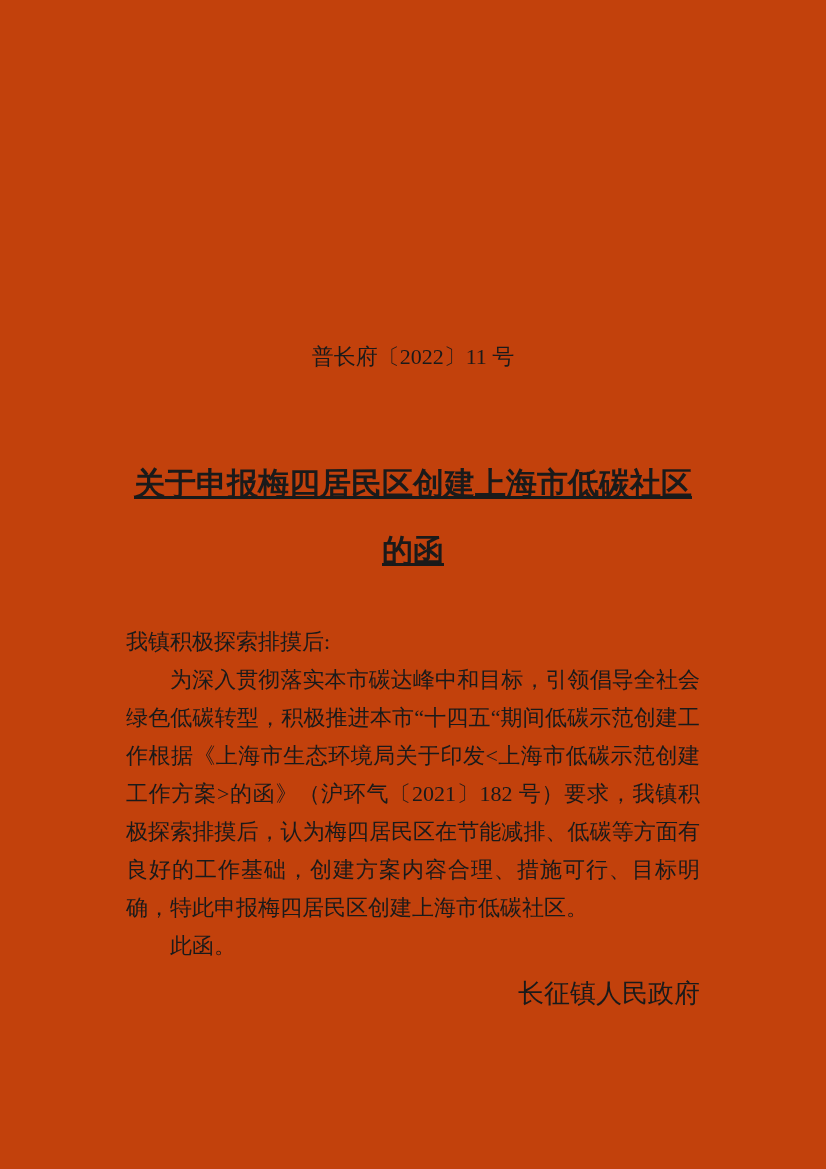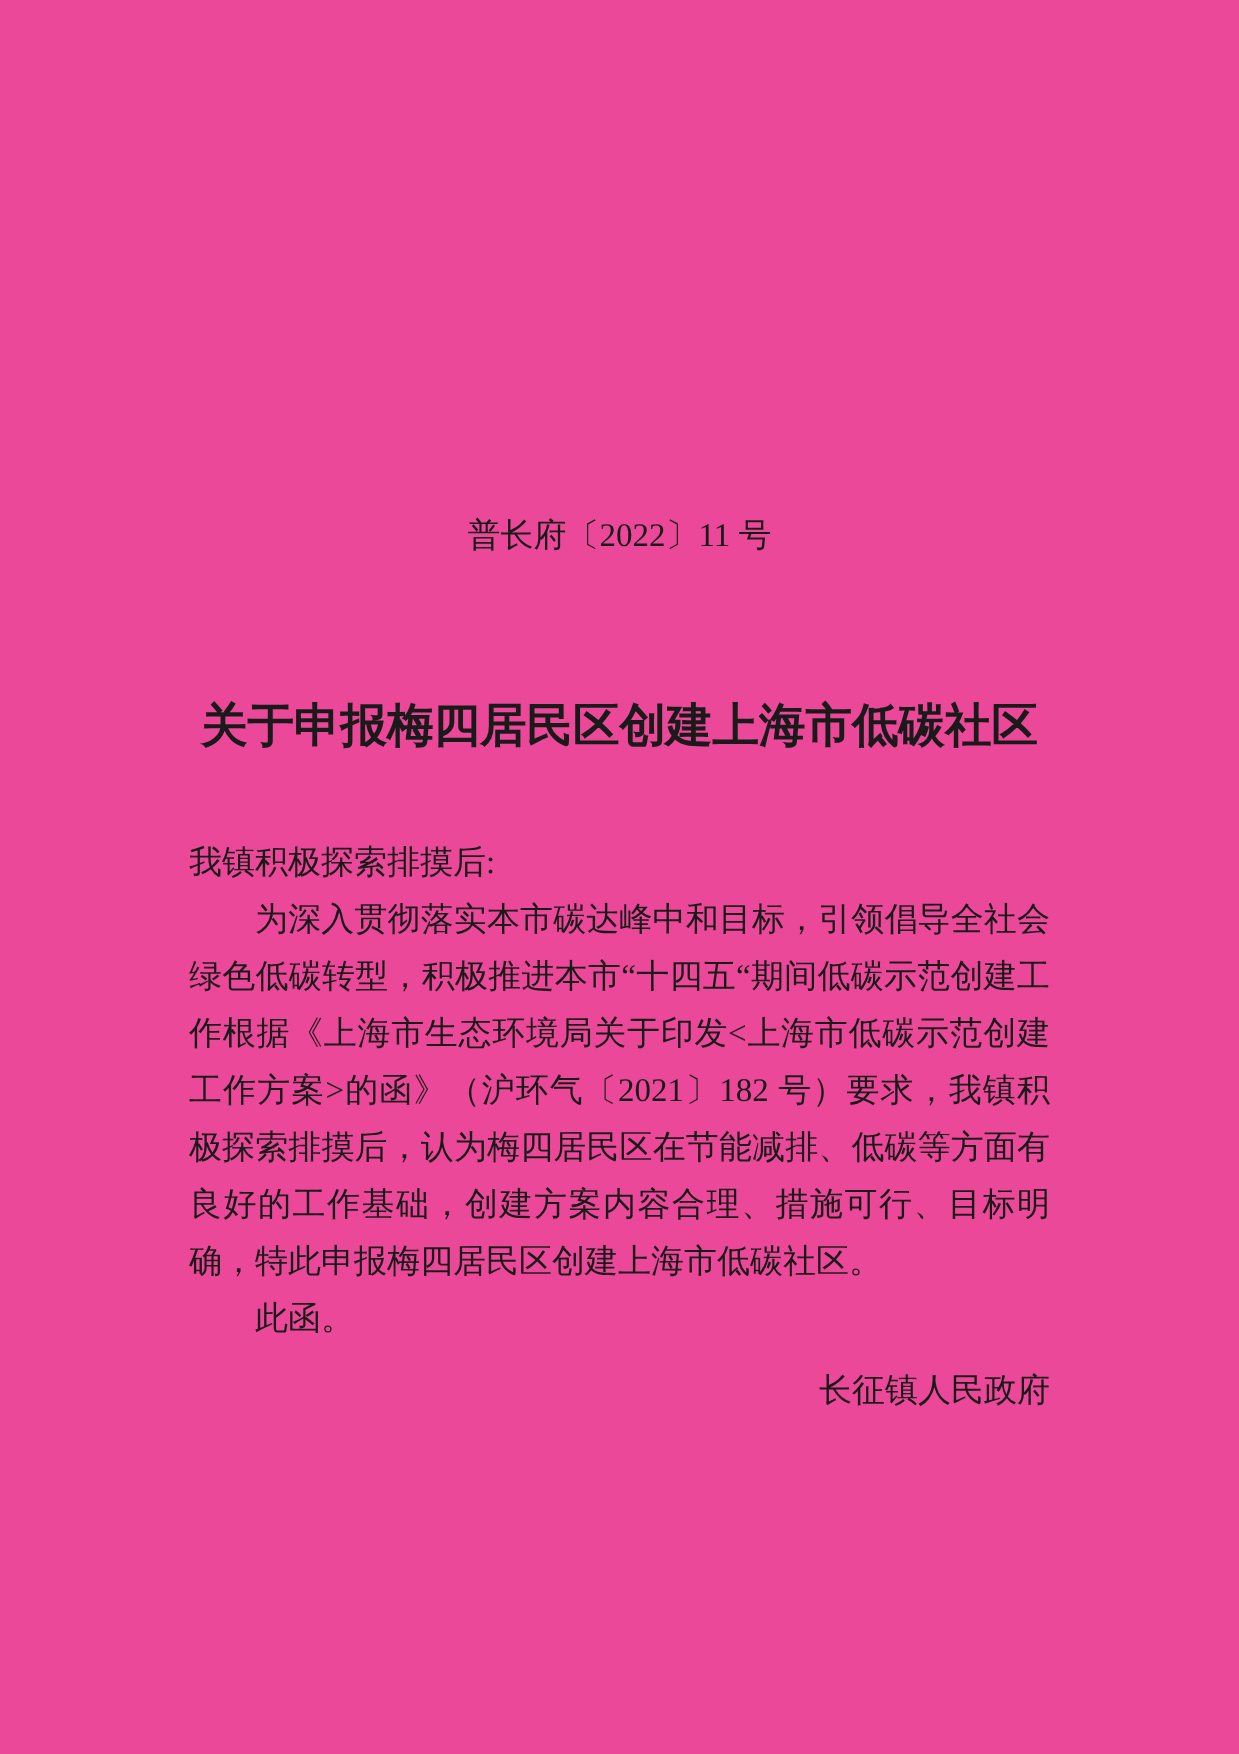--- a/index.html
+++ b/index.html
@@ -2,70 +2,72 @@
 <html><head>
 <meta charset="utf-8">
 <style>
   * { margin: 0; padding: 0; box-sizing: border-box; }
   html, body { background: #ffffff; }
   .page {
     position: relative;
     width: 826px;
     height: 1169px;
     margin: 0 auto;
-    background: #ec4899;
+    background: #c2410c;
     color: #1a1a1a;
     font-family: "Liberation Serif", "DejaVu Serif", serif;
     padding: 346px 126px 0 126px;
     overflow: hidden;
   }
   .docnum {
     font-size: 22px;
     line-height: 22px;
     text-align: center;
     white-space: nowrap;
   }
   .doc-title {
     margin-top: 82px;
     font-size: 31px;
     line-height: 67px;
     font-weight: bold;
     text-align: center;
     font-family: "Liberation Serif", "DejaVu Serif", serif;
+    text-decoration: underline;
   }
   .doc-title .title-line { display: block; }
   .body-text {
     margin-top: 39px;
     font-size: 22px;
     line-height: 38px;
     text-align: justify;
   }
   .salutation {
     text-indent: 0;
   }
   .para {
     text-indent: 2em;
   }
   .signature-block {
     margin-top: 10px;
-    font-size: 22px;
+    font-size: 26px;
     line-height: 38px;
     text-align: right;
   }
   .signature-block div { white-space: nowrap; }
 </style>
 </head>
 <body>
 
 <div class="page">
 
   <div class="docnum">普长府〔2022〕11 号</div>
 
   <h1 class="doc-title">
     <span class="title-line">关于申报梅四居民区创建上海市低碳社区</span>
+    <span class="title-line">的函</span>
   </h1>
 
   <div class="body-text">
     <p class="salutation">我镇积极探索排摸后:</p>
     <p class="para">为深入贯彻落实本市碳达峰中和目标，引领倡导全社会绿色低碳转型，积极推进本市“十四五“期间低碳示范创建工作根据《上海市生态环境局关于印发&lt;上海市低碳示范创建工作方案&gt;的函》（沪环气〔2021〕182 号）要求，我镇积极探索排摸后，认为梅四居民区在节能减排、低碳等方面有良好的工作基础，创建方案内容合理、措施可行、目标明确，特此申报梅四居民区创建上海市低碳社区。</p>
     <p class="para">此函。</p>
   </div>
 
   <div class="signature-block">
     <div>长征镇人民政府</div>

